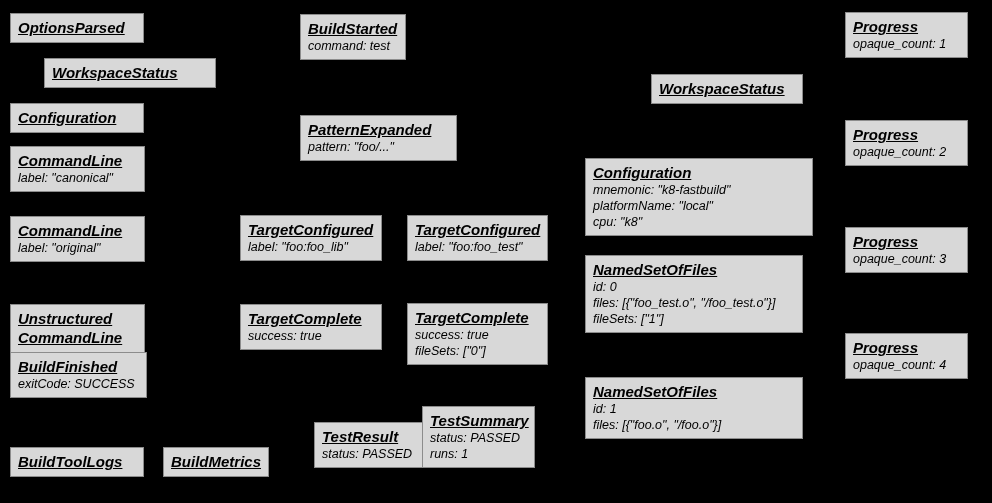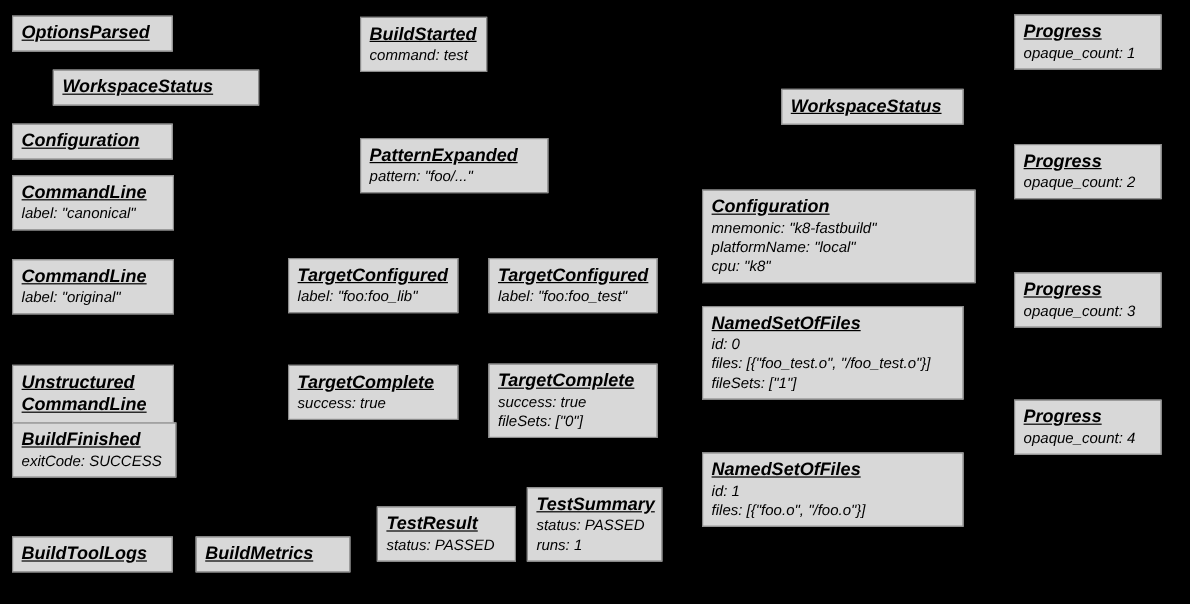--- a/index.html
+++ b/index.html
@@ -77,21 +77,21 @@
 
   <div class="node" style="left:10px; top:352px; width:137px;">
     <div class="node-title">BuildFinished</div>
     <div class="node-line">exitCode: SUCCESS</div>
   </div>
 
   <div class="node" style="left:10px; top:447px; width:134px;">
     <div class="node-title">BuildToolLogs</div>
   </div>
 
-  <div class="node" style="left:163px; top:447px; width:129px;">
+  <div class="node" style="left:163px; top:447px; width:106px;">
     <div class="node-title">BuildMetrics</div>
   </div>
 
   <div class="node" style="left:300px; top:14px; width:106px;">
     <div class="node-title">BuildStarted</div>
     <div class="node-line">command: test</div>
   </div>
 
   <div class="node" style="left:300px; top:115px; width:157px;">
     <div class="node-title">PatternExpanded</div>
@@ -117,21 +117,21 @@
     <div class="node-title">TargetComplete</div>
     <div class="node-line">success: true</div>
     <div class="node-line">fileSets: ["0"]</div>
   </div>
 
   <div class="node" style="left:314px; top:422px; width:116px;">
     <div class="node-title">TestResult</div>
     <div class="node-line">status: PASSED</div>
   </div>
 
-  <div class="node" style="left:439px; top:406px; width:113px;">
+  <div class="node" style="left:422px; top:406px; width:113px;">
     <div class="node-title">TestSummary</div>
     <div class="node-line">status: PASSED</div>
     <div class="node-line">runs: 1</div>
   </div>
 
   <div class="node" style="left:651px; top:74px; width:152px;">
     <div class="node-title">WorkspaceStatus</div>
   </div>
 
   <div class="node" style="left:585px; top:158px; width:228px;">

